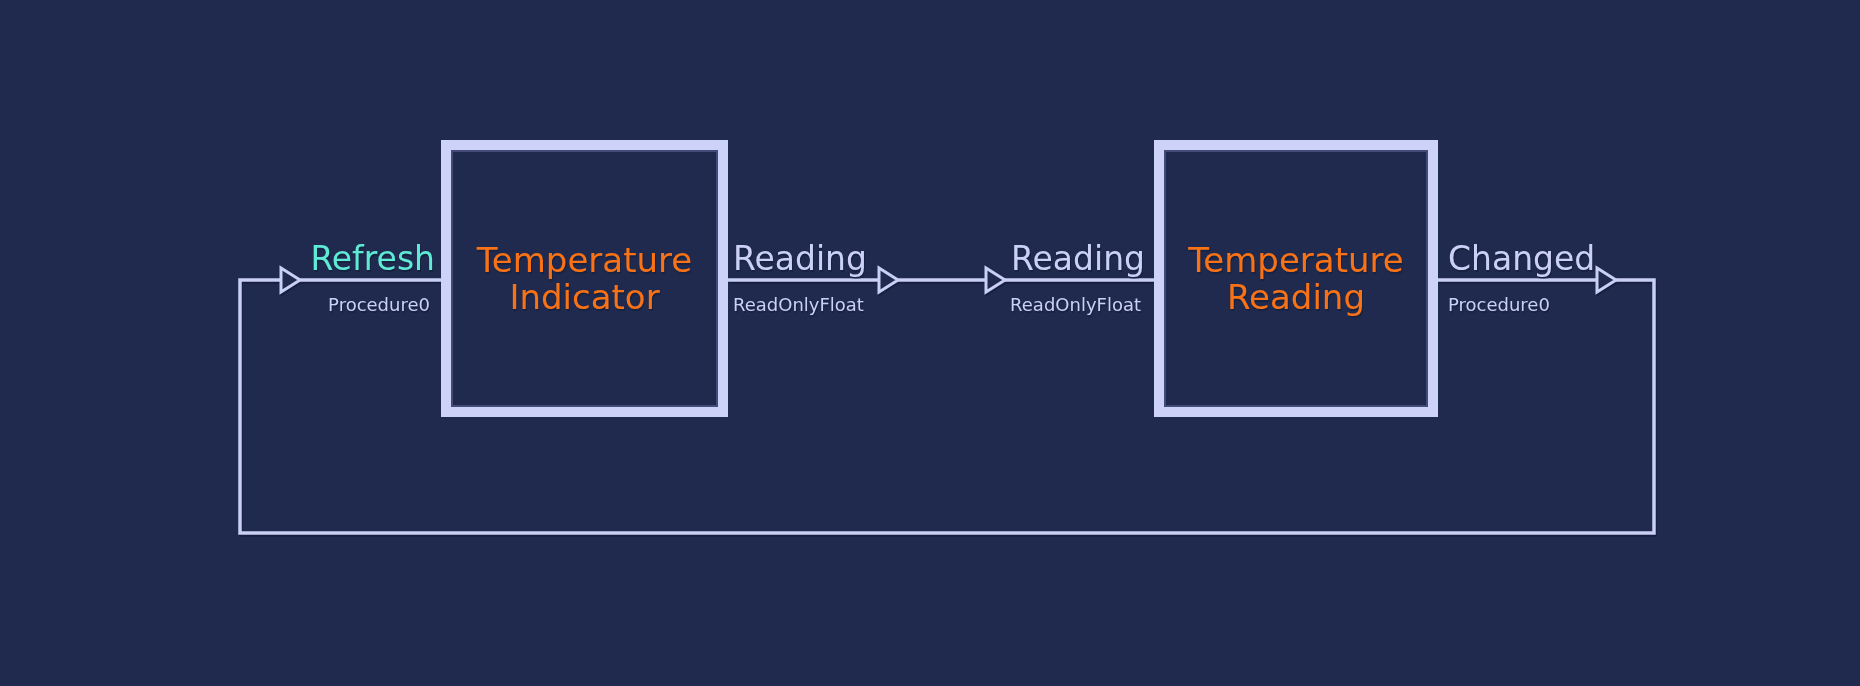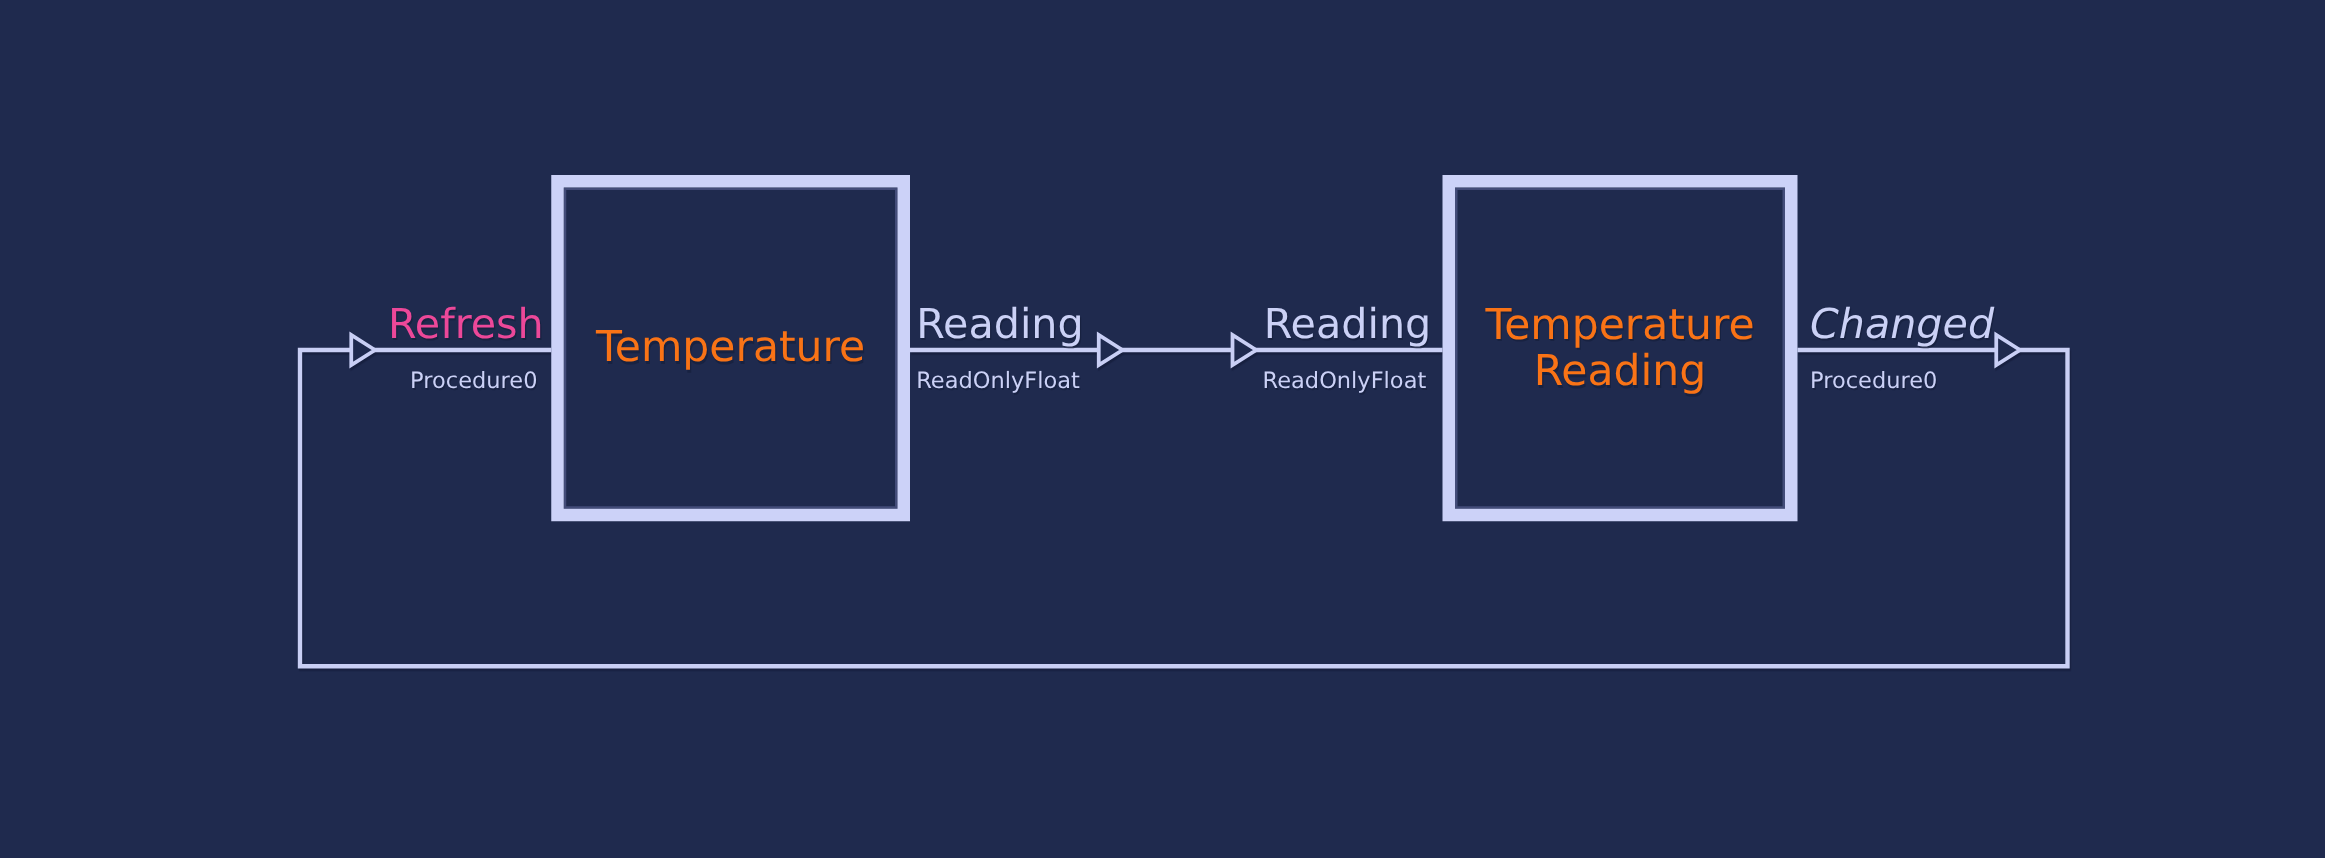--- a/index.html
+++ b/index.html
@@ -54,32 +54,33 @@
       <polyline points="1438,280 1654,280 1654,533 240,533 240,280 441,280" fill="none" stroke="#c9cff5" stroke-width="3.5"></polyline>
       <polygon points="300,280 281,268 281,292" fill="#1f2a4e" stroke="#c9cff5" stroke-width="3" stroke-linejoin="miter"></polygon>
       <polygon points="898,280 879,268 879,292" fill="#1f2a4e" stroke="#c9cff5" stroke-width="3" stroke-linejoin="miter"></polygon>
       <polygon points="1005,280 986,268 986,292" fill="#1f2a4e" stroke="#c9cff5" stroke-width="3" stroke-linejoin="miter"></polygon>
       <polygon points="1616,280 1597,268 1597,292" fill="#1f2a4e" stroke="#c9cff5" stroke-width="3" stroke-linejoin="miter"></polygon>
     </svg>
 
   <div class="block" id="block-0" style="left: 441px; top: 140px; width: 287px; height: 277px; border-color: rgb(204, 210, 248); box-shadow: rgb(67, 76, 121) 0px 0px 0px 2px inset;">
     <div class="block-label">
       <div>Temperature</div>
+      <div>Indicator</div>
     </div>
   </div>
 
   <div class="block" id="block-1" style="left: 1154px; top: 140px; width: 284px; height: 277px; border-color: rgb(204, 210, 248); box-shadow: rgb(67, 76, 121) 0px 0px 0px 2px inset;">
     <div class="block-label">
       <div>Temperature</div>
       <div>Reading</div>
     </div>
   </div>
 
-  <div class="plabel port-name" id="label-0" style="top: 242px; right: 1425px; color: #ec4899;">Refresh</div>
+  <div class="plabel port-name" id="label-0" style="top: 242px; right: 1425px; color: #5eead4;">Refresh</div>
   <div class="plabel port-type" id="label-1" style="top: 296px; right: 1430px; color: rgb(203, 209, 246);">Procedure0</div>
   <div class="plabel port-name" id="label-2" style="top: 242px; left: 733px; color: rgb(203, 209, 246);">Reading</div>
   <div class="plabel port-type" id="label-3" style="top: 296px; left: 733px; color: rgb(203, 209, 246);">ReadOnlyFloat</div>
   <div class="plabel port-name" id="label-4" style="top: 242px; right: 715px; color: rgb(203, 209, 246);">Reading</div>
   <div class="plabel port-type" id="label-5" style="top: 296px; right: 719px; color: rgb(203, 209, 246);">ReadOnlyFloat</div>
-  <div class="plabel port-name" id="label-6" style="top: 242px; left: 1448px; color: rgb(203, 209, 246); font-style: italic;">Changed</div>
+  <div class="plabel port-name" id="label-6" style="top: 242px; left: 1448px; color: rgb(203, 209, 246);">Changed</div>
   <div class="plabel port-type" id="label-7" style="top: 296px; left: 1448px; color: rgb(203, 209, 246);">Procedure0</div>
 
 </div>
 
 </body></html>

